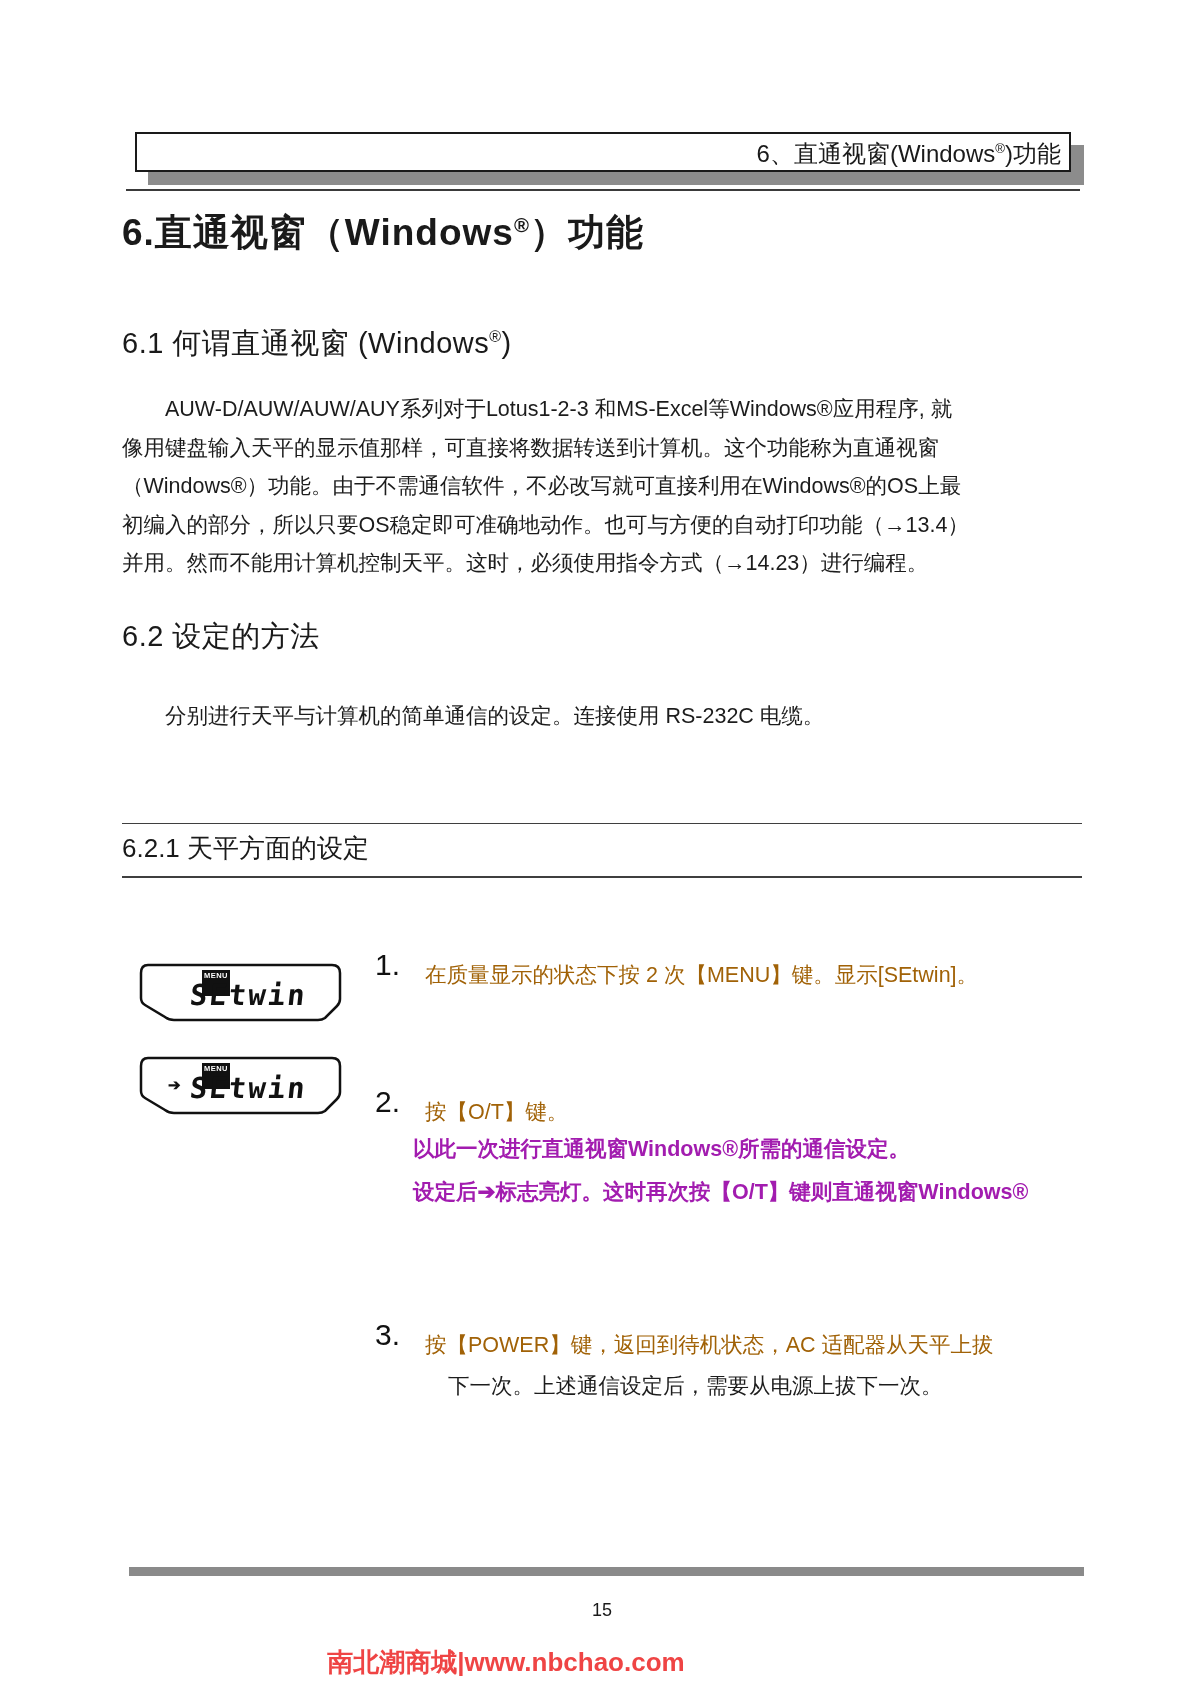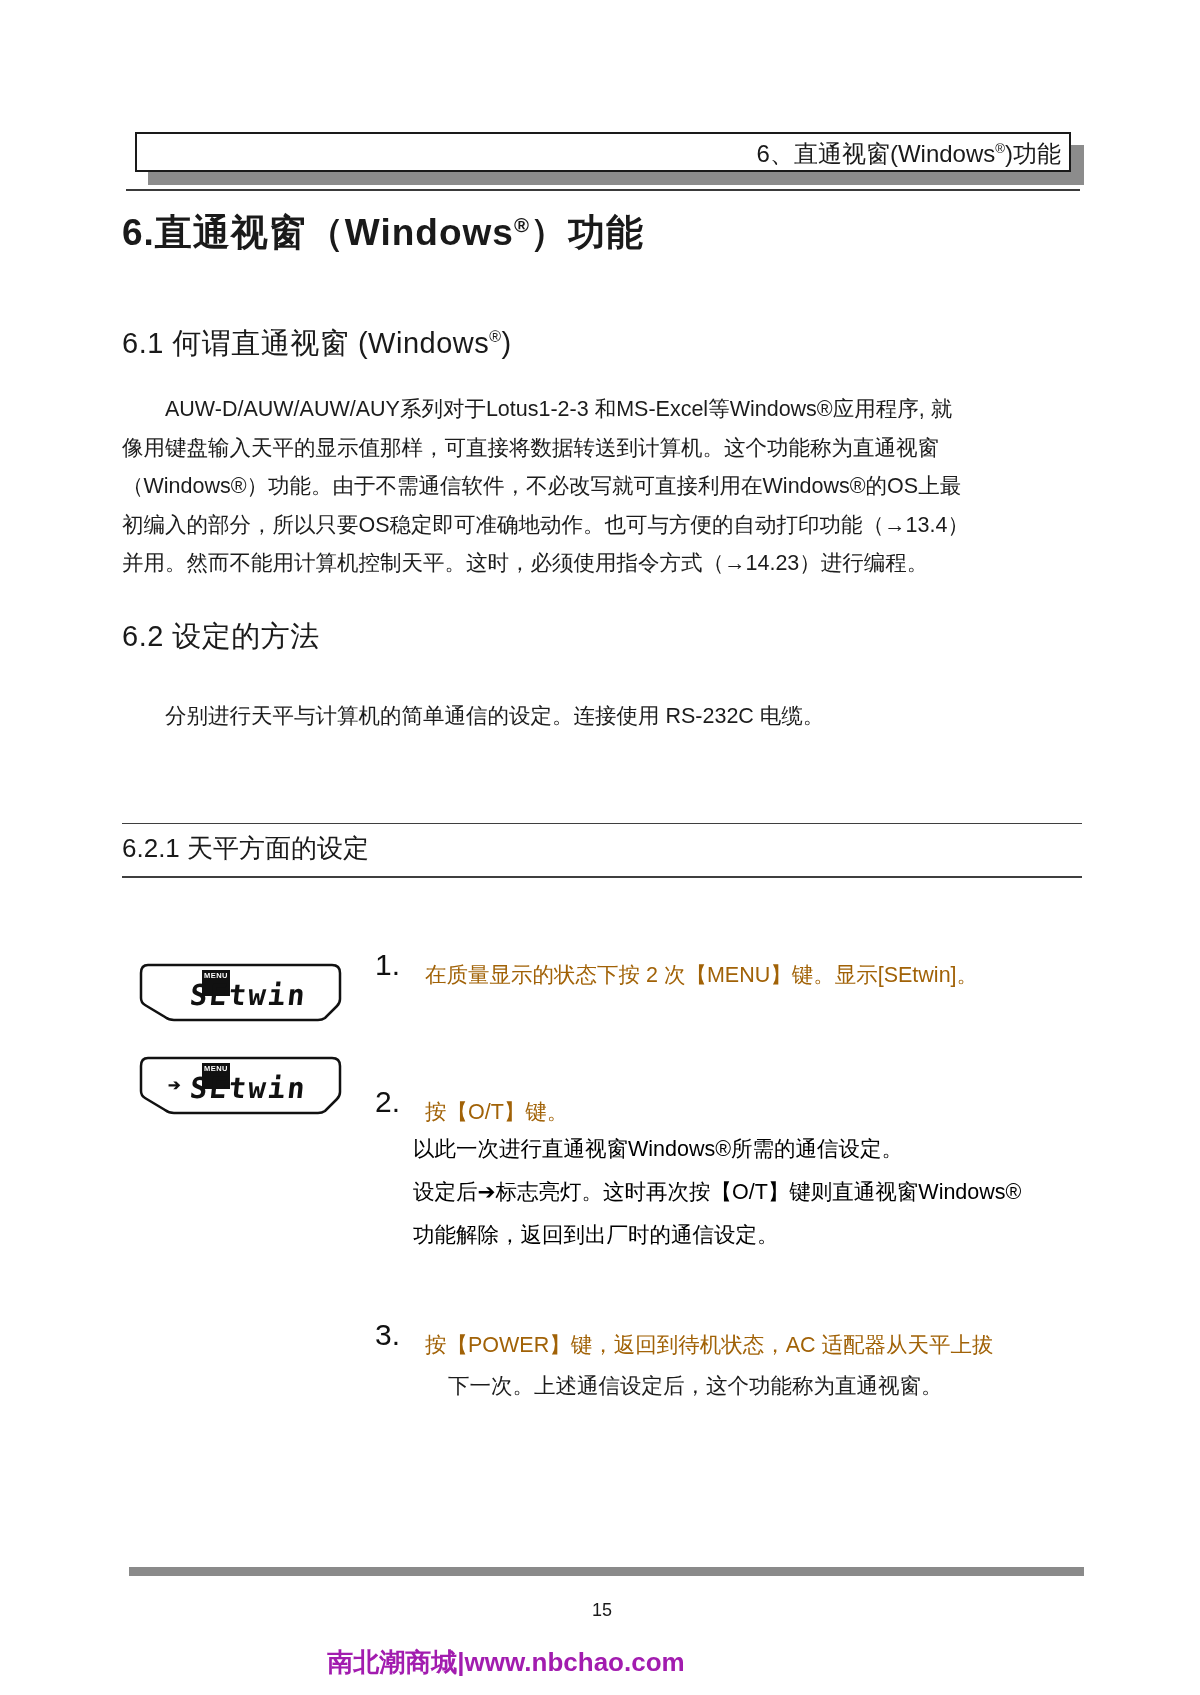--- a/index.html
+++ b/index.html
@@ -54,29 +54,29 @@
   .lcd1{left:138px;top:963px;}
   .lcd2{left:138px;top:1056px;}
 
   
   .step-num{position:absolute;font-size:30px;color:#111;}
   .step-text{position:absolute;font-size:21.5px;color:#a16207;white-space:nowrap;}
   .num1{left:375px;top:948px;}
   .txt1{left:425px;top:960px;}
   .num2{left:375px;top:1085px;}
   .txt2{left:425px;top:1097px;}
-  .sub2{position:absolute;left:413px;top:1128px;font-size:21.5px;line-height:43px;color:#000000;white-space:nowrap;}
+  .sub2{position:absolute;left:413px;top:1128px;font-size:21.5px;line-height:43px;color:#a21caf;white-space:nowrap;font-weight:bold;}
   .num3{left:375px;top:1318px;}
   .txt3{left:425px;top:1330px;}
   .sub3{position:absolute;left:448px;top:1371px;font-size:21.5px;color:#1c1c1c;white-space:nowrap;}
 
   
   .footer-bar{position:absolute;left:129px;top:1567px;width:955px;height:9px;background:#8a8a8a;}
   .page-number{position:absolute;left:122px;top:1600px;width:960px;text-align:center;font-size:18px;}
-  .watermark{position:absolute;left:0;top:1645px;width:1012px;text-align:center;font-size:26px;font-weight:bold;color:#a21caf;}
+  .watermark{position:absolute;left:0;top:1645px;width:1012px;text-align:center;font-size:26px;font-weight:bold;color:#ef4444;}
 </style>
 </head>
 <body>
 
 <div class="page">
 
   <div class="header-box">
     <span>6、直通视窗(Windows</span><sup class="reg">®</sup><span>)功能</span>
   </div>
   <div class="header-rule"></div>
@@ -122,24 +122,23 @@
   </div>
 
   <div class="step-num num1">1.</div>
   <div class="step-text txt1">在质量显示的状态下按 2 次【MENU】键。显示[SEtwin]。</div>
 
   <div class="step-num num2">2.</div>
   <div class="step-text txt2">按【O/T】键。</div>
   <div class="sub2">
     <div>以此一次进行直通视窗Windows®所需的通信设定。</div>
     <div>设定后➔标志亮灯。这时再次按【O/T】键则直通视窗Windows®</div>
-    <div>功能解除，返回到出厂时的通信设定。</div>
   </div>
 
   <div class="step-num num3">3.</div>
   <div class="step-text txt3">按【POWER】键，返回到待机状态，AC 适配器从天平上拔</div>
-  <div class="sub3">下一次。上述通信设定后，这个功能称为直通视窗。</div>
+  <div class="sub3">下一次。上述通信设定后，需要从电源上拔下一次。</div>
 
   <div class="footer-bar"></div>
   <div class="page-number">15</div>
   <div class="watermark">南北潮商城|www.nbchao.com</div>
 
 </div>
 
 </body></html>

